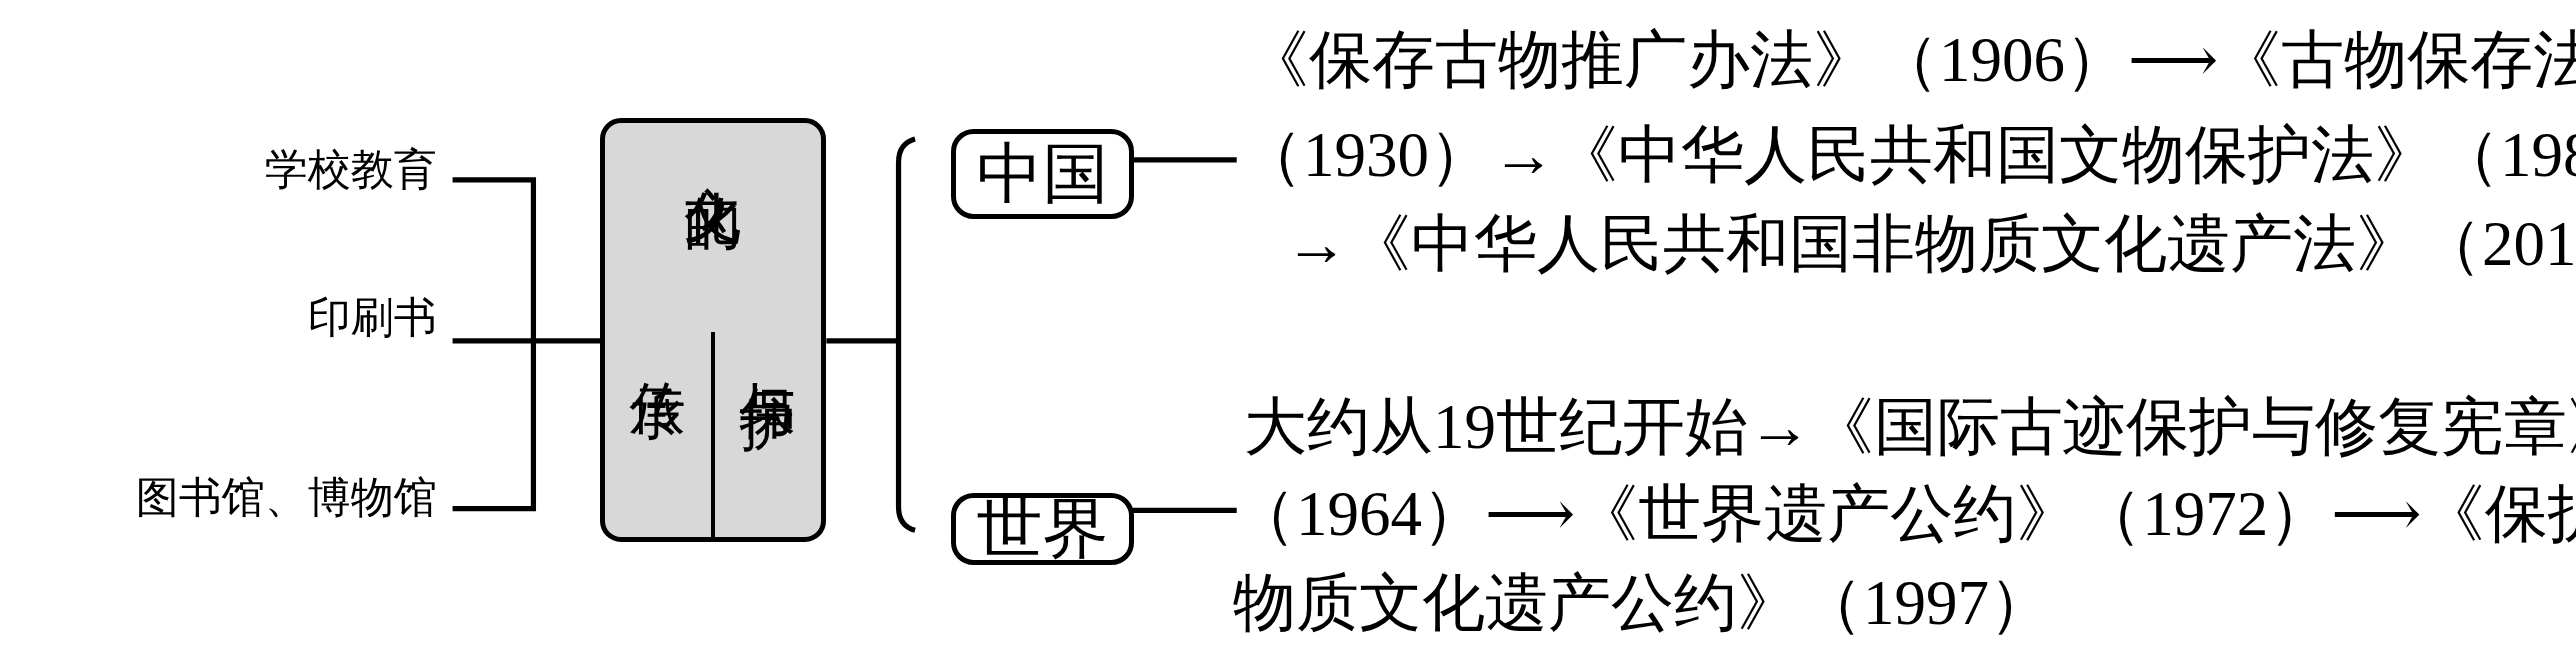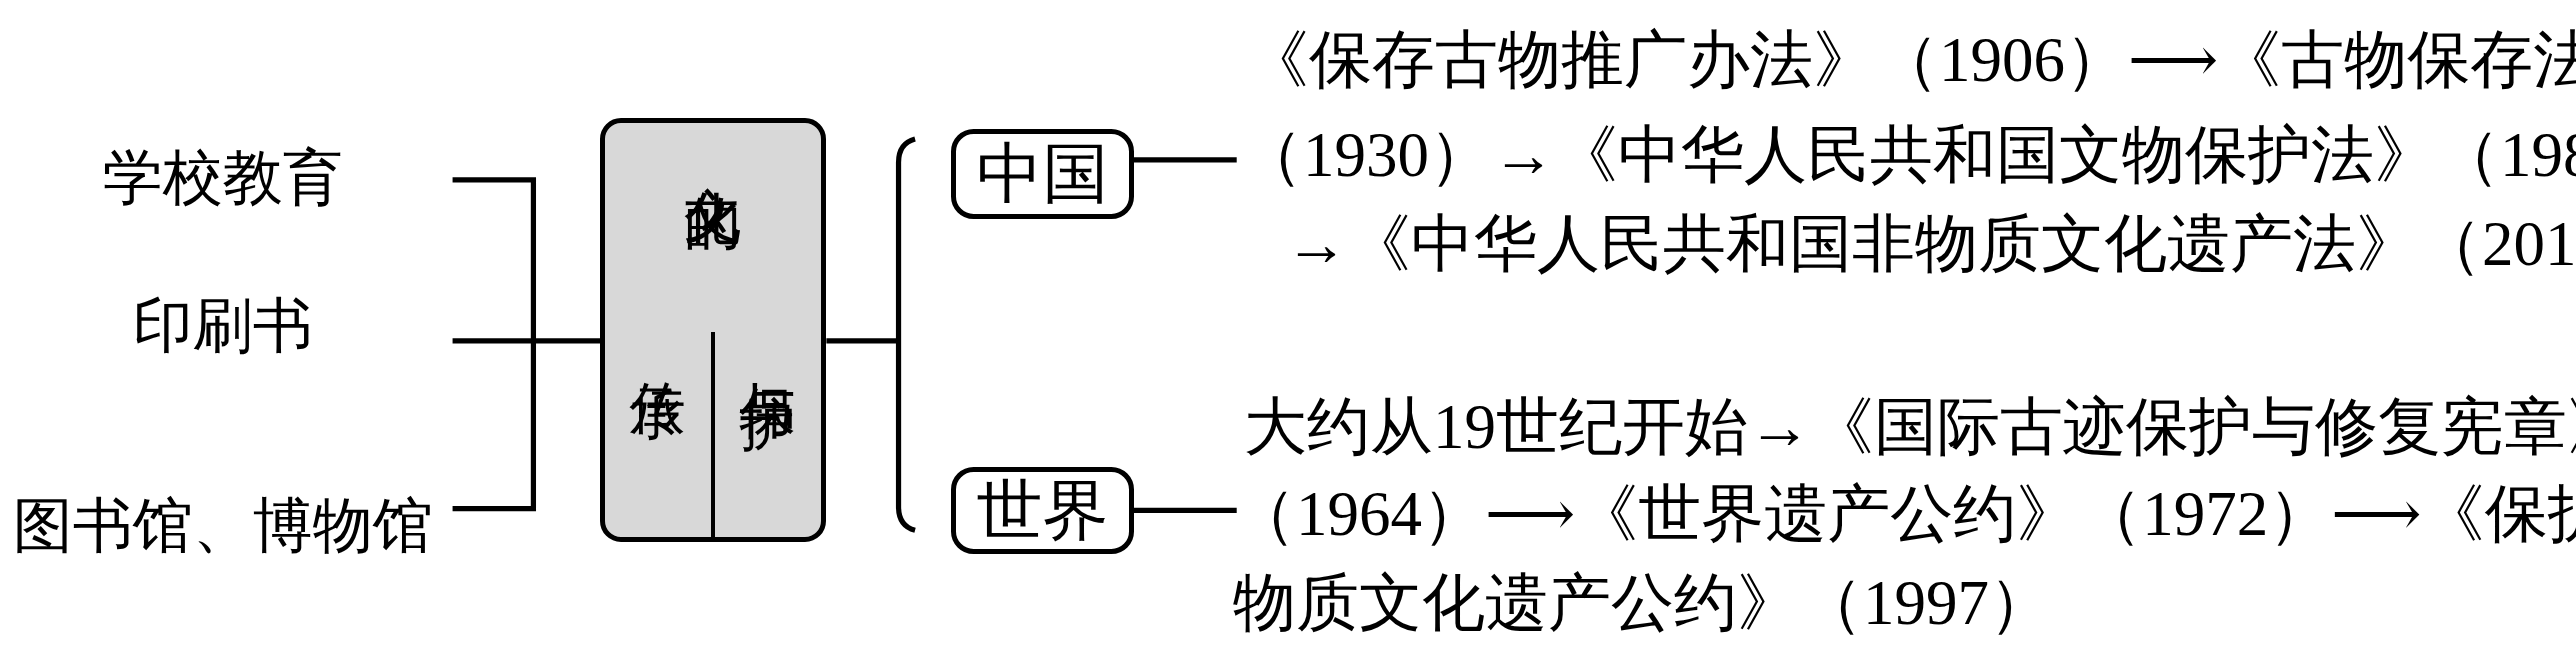--- a/index.html
+++ b/index.html
@@ -4,26 +4,26 @@
 <style>
   html,body{margin:0;padding:0;background:#fff;}
   #canvas{
     position:relative;width:2576px;height:652px;background:#ffffff;overflow:hidden;
     font-family:"Liberation Serif","DejaVu Serif","DejaVu Sans",serif;color:#000;
   }
   #wires{position:absolute;left:0;top:0;width:2576px;height:652px;}
   #wires path{stroke:#000;stroke-width:6;fill:none;}
 
   .src-label{
-    position:absolute;left:8.7px;width:428px;text-align:center;
-    font-size:60px;line-height:1;white-space:nowrap;
+    position:absolute;left:8.7px;width:428px;text-align:right;
+    font-size:43px;line-height:1;white-space:nowrap;
   }
   #src-school{top:148px;}
   #src-print{top:296px;}
-  #src-library{top:476px;margin-top:20px;}
+  #src-library{top:476px;}
 
   #central-node{
     position:absolute;left:600px;top:118px;width:226px;height:424px;
     box-sizing:border-box;background:#d8d8d8;border:5.2px solid #000;border-radius:21px;
   }
   .vtext{writing-mode:vertical-rl;text-orientation:upright;letter-spacing:6px;line-height:1;}
   #central-title-wrap{
     position:absolute;left:0;right:0;top:17.4px;display:flex;justify-content:center;
   }
   #central-title{font-size:57px;}
@@ -36,21 +36,21 @@
   .split-cell.right{border-left:4.3px solid #000;}
   .branch-word{font-size:56px;}
 
   .region-box{
     position:absolute;left:951px;width:183px;box-sizing:border-box;
     background:#fff;border:5.2px solid #000;border-radius:22.6px;
     display:flex;align-items:center;justify-content:center;
     font-size:66px;line-height:1;white-space:nowrap;
   }
   #china-box{top:129px;height:90px;}
-  #world-box{top:467px;height:87px;}
+  #world-box{top:493px;height:72px;}
 
   .flow-line{
     position:absolute;font-size:63px;line-height:1.08;white-space:nowrap;
   }
   #china-line-1{left:1246px;top:26px;}
   #china-line-2{left:1240px;top:121px;}
   #china-line-3{left:1285px;top:210px;}
   #world-line-1{left:1244px;top:393px;}
   #world-line-2{left:1233px;top:480px;}
   #world-line-3{left:1233px;top:569px;}

